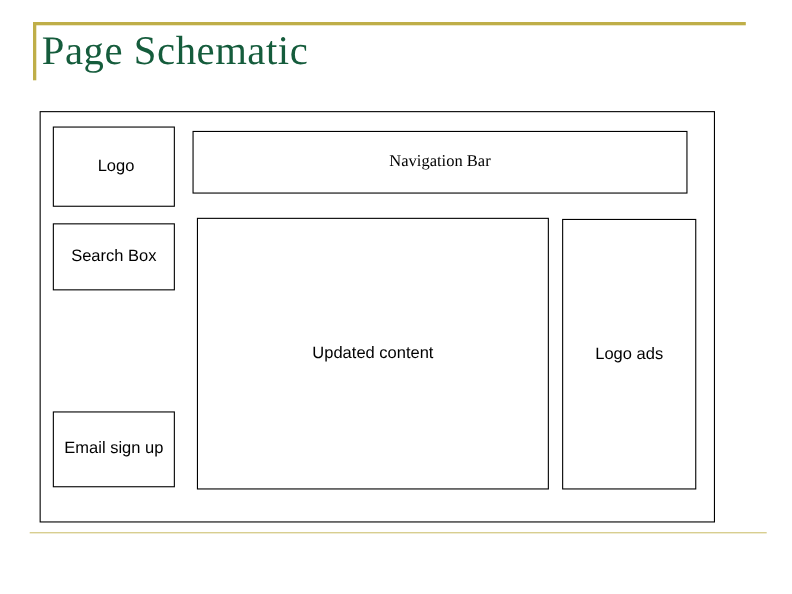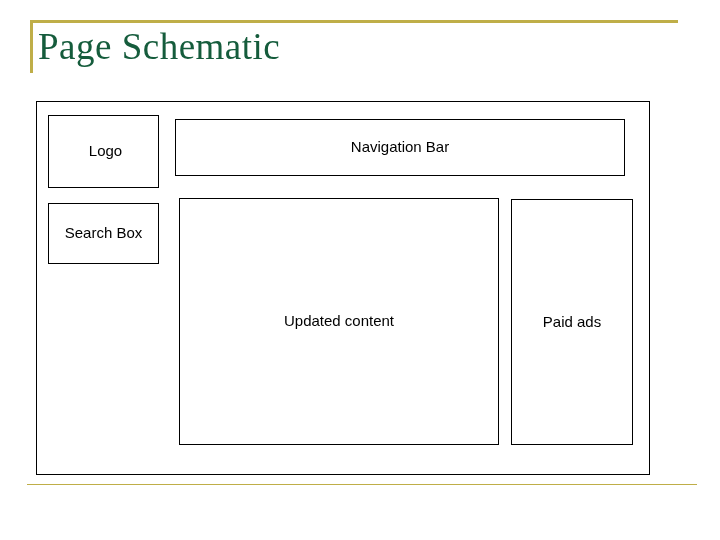--- a/index.html
+++ b/index.html
@@ -93,21 +93,21 @@
 
   
   #box-logo      { left: 11px;  top: 13px;  width: 111px; height: 73px; }
   #box-logo .lbl { transform: translateX(2px); }
   #box-search    { left: 11px;  top: 101px; width: 111px; height: 61px; }
   #box-links     { left: 11px;  top: 175px; width: 111px; height: 75px; }
   #box-email     { left: 11px;  top: 272px; width: 111px; height: 69px; }
   #box-email .lbl{ font-size: 15px; }
 
   
-  #box-nav       { left: 138px; top: 17px;  width: 450px; height: 57px; }
+  #box-nav       { left: 138px; top: 17px;  width: 450px; height: 57px; font-family: Liberation Serif, serif; }
   #box-content   { left: 142px; top: 96px;  width: 320px; height: 247px; text-align: right; }
   #box-ads       { left: 474px; top: 97px;  width: 122px; height: 246px; }
 </style>
 </head>
 <body>
 
 <div id="slide">
 
   <div class="rule-top"></div>
   <div class="rule-left"></div>
@@ -118,30 +118,33 @@
 
     <div class="sbox" id="box-search">
       <span class="lbl">Search Box</span>
     </div>
 
     <div class="sbox" id="box-logo">
       <span class="lbl">Logo</span>
     </div>
 
 
+    <div class="sbox" id="box-email">
+      <span class="lbl">Email sign up</span>
+    </div>
 
     <div class="sbox" id="box-nav">
       <span class="lbl">Navigation Bar</span>
     </div>
 
     <div class="sbox" id="box-content">
       <span class="lbl">Updated content</span>
     </div>
 
     <div class="sbox" id="box-ads">
-      <span class="lbl">Paid ads</span>
+      <span class="lbl">Logo ads</span>
     </div>
 
   </div>
 
   <div class="rule-bottom"></div>
 
 </div>
 
 </body></html>

